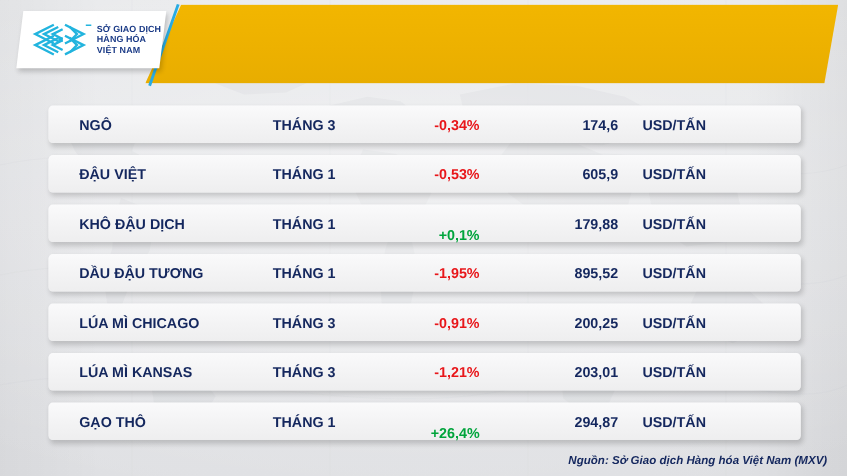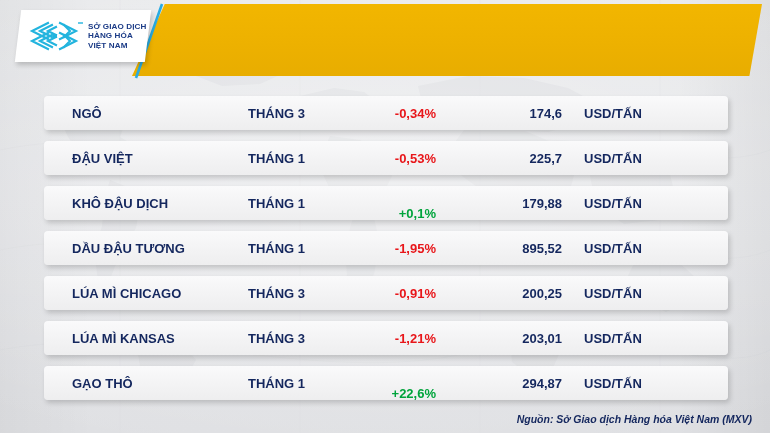--- a/index.html
+++ b/index.html
@@ -234,21 +234,21 @@
       <span class="cell c-name">NGÔ</span>
       <span class="cell c-month">THÁNG 3</span>
       <span class="cell c-change chg-down">-0,34%</span>
       <span class="cell c-price">174,6</span>
       <span class="cell c-unit">USD/TẤN</span>
     </div>
     <div class="row">
       <span class="cell c-name">ĐẬU VIỆT</span>
       <span class="cell c-month">THÁNG 1</span>
       <span class="cell c-change chg-down">-0,53%</span>
-      <span class="cell c-price">225,7</span>
+      <span class="cell c-price">605,9</span>
       <span class="cell c-unit">USD/TẤN</span>
     </div>
     <div class="row">
       <span class="cell c-name">KHÔ ĐẬU DỊCH</span>
       <span class="cell c-month">THÁNG 1</span>
       <span class="cell c-change chg-up">+0,1%</span>
       <span class="cell c-price">179,88</span>
       <span class="cell c-unit">USD/TẤN</span>
     </div>
     <div class="row">
@@ -268,19 +268,19 @@
     <div class="row">
       <span class="cell c-name">LÚA MÌ KANSAS</span>
       <span class="cell c-month">THÁNG 3</span>
       <span class="cell c-change chg-down">-1,21%</span>
       <span class="cell c-price">203,01</span>
       <span class="cell c-unit">USD/TẤN</span>
     </div>
     <div class="row">
       <span class="cell c-name">GẠO THÔ</span>
       <span class="cell c-month">THÁNG 1</span>
-      <span class="cell c-change chg-up">+22,6%</span>
+      <span class="cell c-change chg-up">+26,4%</span>
       <span class="cell c-price">294,87</span>
       <span class="cell c-unit">USD/TẤN</span>
     </div>
   </div>
 
 <div id="footer-source">Nguồn: Sở Giao dịch Hàng hóa Việt Nam (MXV)</div>
 
 </body></html>

